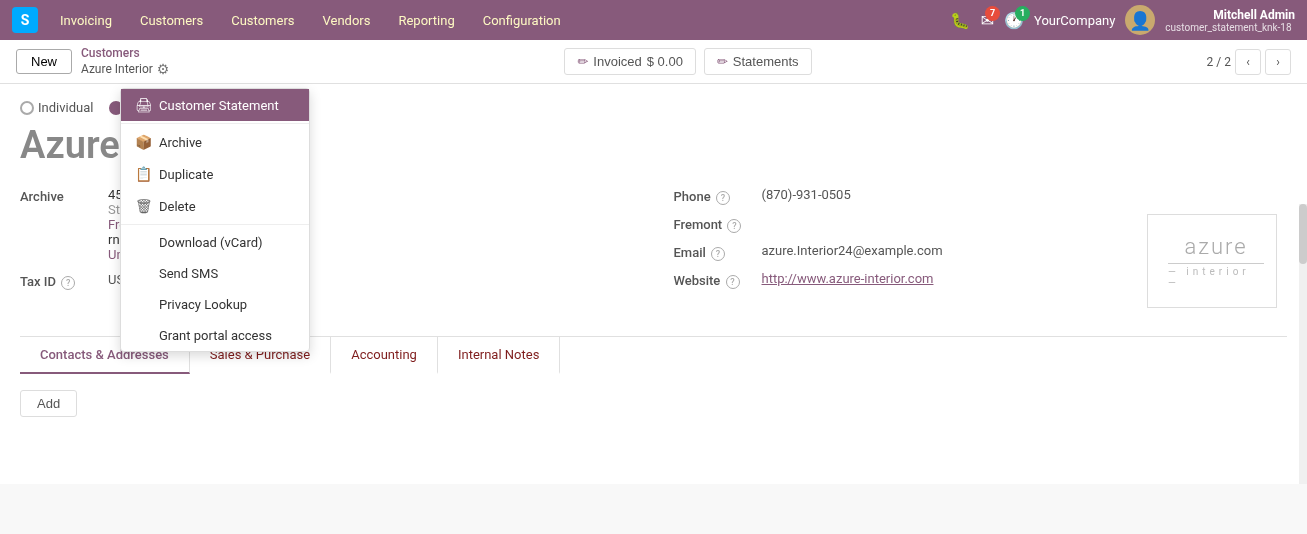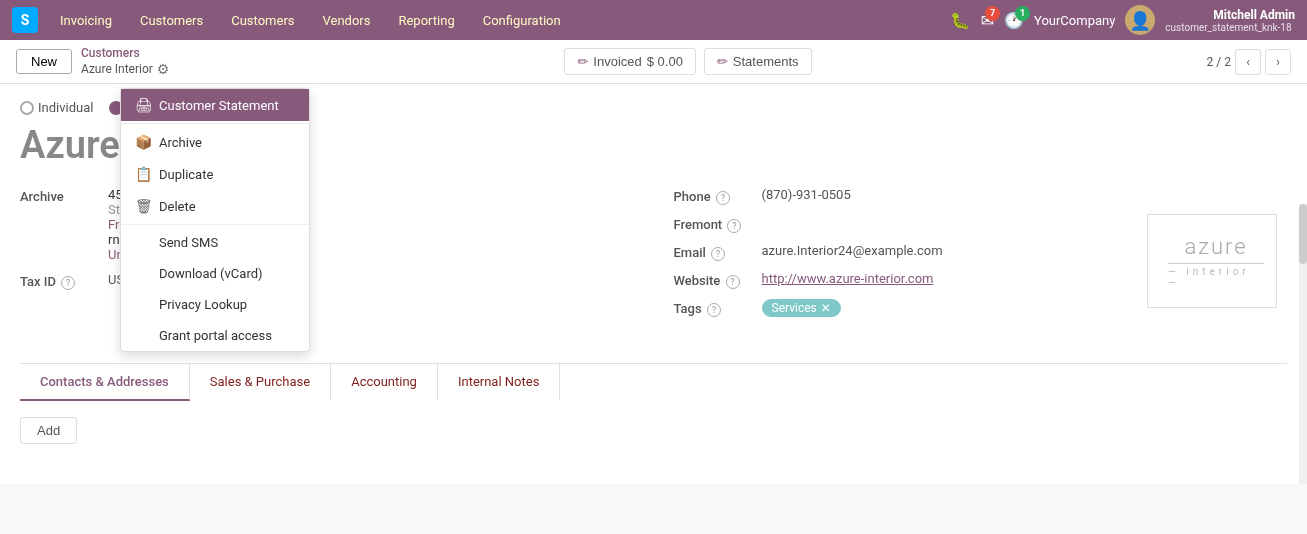--- a/index.html
+++ b/index.html
@@ -417,25 +417,25 @@
       <span class="menu-icon">📋</span>
       <span>Duplicate</span>
     </div>
     <div class="menu-item">
       <span class="menu-icon">🗑</span>
       <span>Delete</span>
     </div>
     <div class="dropdown-divider"></div>
     <div class="menu-item">
       <span class="menu-icon"></span>
+      <span>Download (vCard)</span>
+    </div>
+    <div class="menu-item">
+      <span class="menu-icon"></span>
       <span>Send SMS</span>
-    </div>
-    <div class="menu-item">
-      <span class="menu-icon"></span>
-      <span>Download (vCard)</span>
     </div>
     <div class="menu-item">
       <span class="menu-icon"></span>
       <span>Privacy Lookup</span>
     </div>
     <div class="menu-item">
       <span class="menu-icon"></span>
       <span>Grant portal access</span>
     </div>
   </div>
@@ -508,30 +508,20 @@
         </span>
         <span class="field-value">azure.Interior24@example.com</span>
       </div>
       <div class="field-row">
         <span class="field-label">
           <span>Website</span>
           <span class="help-icon">?</span>
         </span>
         <span class="field-value link">http://www.azure-interior.com</span>
       </div>
-      <div class="field-row">
-        <span class="field-label">
-          <span>Tags</span>
-          <span class="help-icon">?</span>
-        </span>
-        <span class="tag">
-          <span>Services</span>
-          <span class="tag-remove">✕</span>
-        </span>
-      </div>
     </div>
   </div>
 
   <div class="tabs-bar">
     <div class="tab active">Contacts &amp; Addresses</div>
     <div class="tab">Sales &amp; Purchase</div>
     <div class="tab">Accounting</div>
     <div class="tab">Internal Notes</div>
   </div>
 

